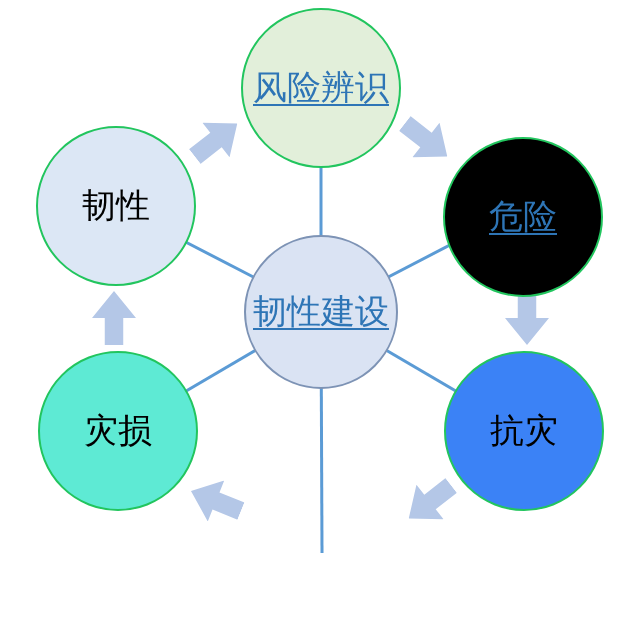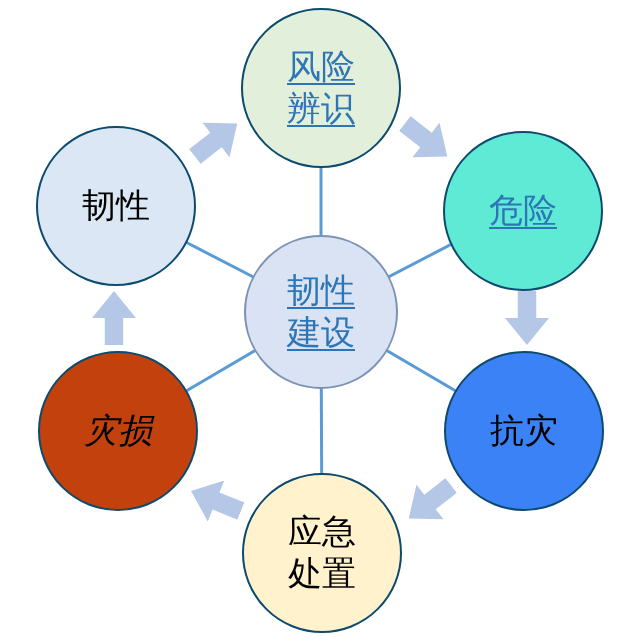--- a/index.html
+++ b/index.html
@@ -21,23 +21,23 @@
     top: 0;
     width: 621px;
     height: 644px;
   }
   .node {
     position: absolute;
     width: 160px;
     height: 160px;
     border-radius: 50%;
     box-sizing: border-box;
-    border: 2px solid #0c4a6e;
+    border: 2px solid #22c55e;
     display: flex;
-    flex-direction: column;
+    flex-direction: row;
     align-items: center;
     justify-content: center;
     text-align: center;
     font-size: 34px;
     line-height: 1.25;
     color: #000000;
   }
   .node span { display: block; }
   .node.linked {
     color: #2e75b6;
@@ -49,24 +49,24 @@
   }
   .node-center {
     width: 154px;
     height: 154px;
     left: 244px;
     top: 235px;
     background: #dae3f3;
     border-color: #7d93b5;
   }
   .node-top        { left: 241px; top: 8px;   background: #e2efda; }
-  .node-top-right  { left: 443px; top: 131px; background: #5eead4; }
+  .node-top-right  { left: 443px; top: 137px; background: #000000; }
   .node-bot-right  { left: 444px; top: 351px; background: #3b82f6; }
   .node-bottom     { left: 242px; top: 473px; background: #fff2cc; }
-  .node-bot-left   { left: 38px;  top: 351px; background: #c2410c; font-style: italic; }
+  .node-bot-left   { left: 38px;  top: 351px; background: #5eead4; }
   .node-top-left   { left: 36px;  top: 126px; background: #dce7f5; }
 
   .arrow {
     position: absolute;
     width: 54px;
     height: 44px;
     background: #b4c7e7;
     clip-path: polygon(0 29%, 50% 29%, 50% 0, 100% 50%, 50% 100%, 50% 71%, 0 71%);
   }
   .arrow-1 { left: 189px; top: 118px; transform: rotate(-38deg); }
@@ -103,24 +103,20 @@
   </div>
 
   <div class="node node-top-right linked">
     <span>危险</span>
   </div>
 
   <div class="node node-bot-right">
     <span>抗灾</span>
   </div>
 
-  <div class="node node-bottom">
-    <span>应急</span>
-    <span>处置</span>
-  </div>
 
   <div class="node node-bot-left">
     <span>灾损</span>
   </div>
 
   <div class="node node-top-left">
     <span>韧性</span>
   </div>
 
   <div class="node node-center linked">

